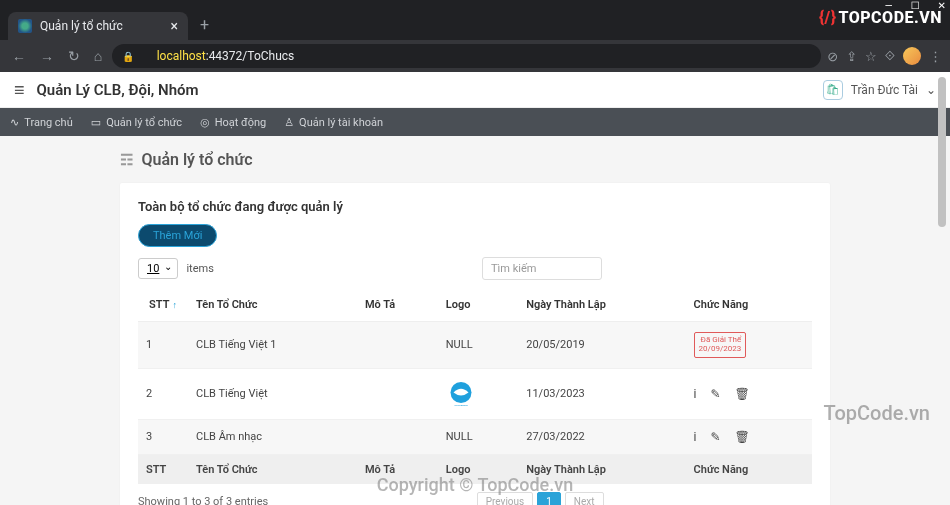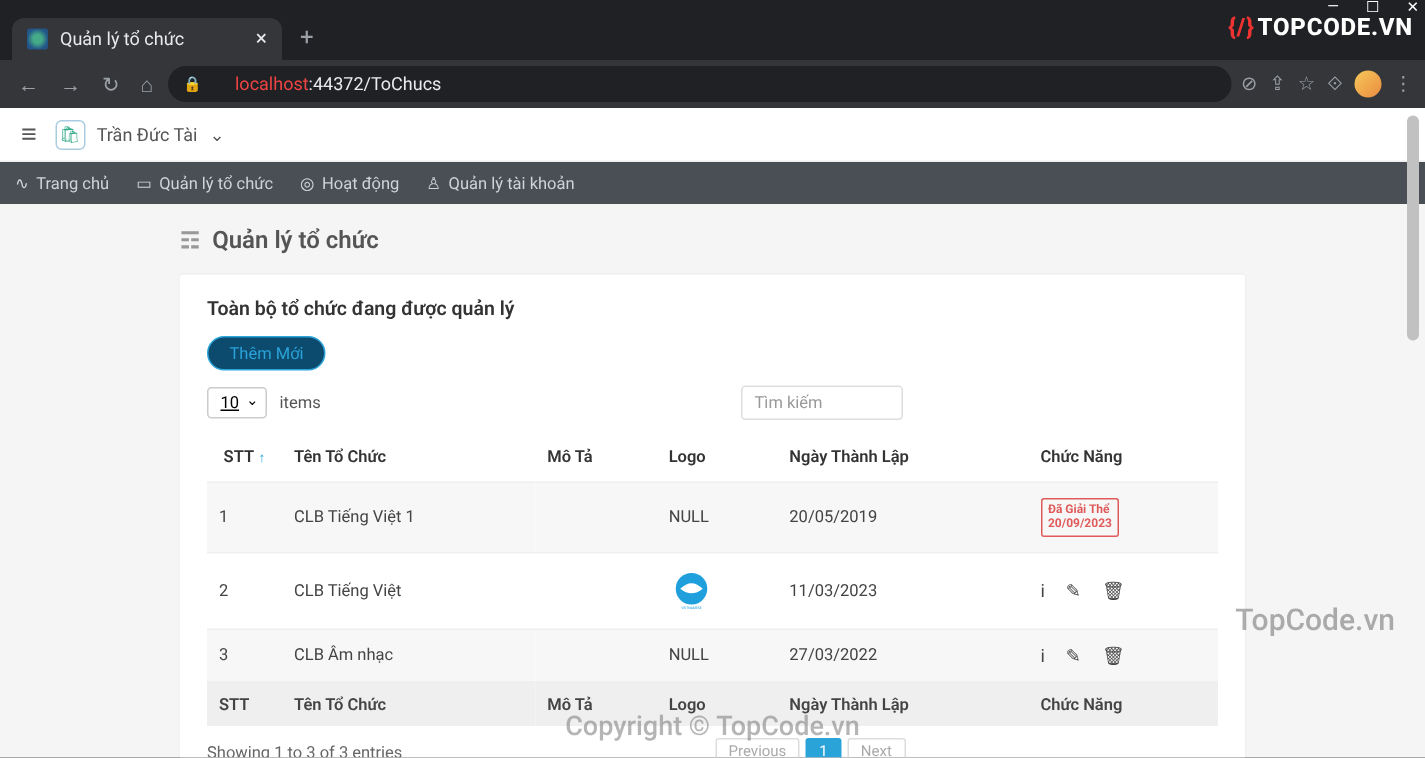--- a/index.html
+++ b/index.html
@@ -15,21 +15,21 @@
 .tab-favicon { width: 14px; height: 14px; background: radial-gradient(circle, #4a8 30%, #258 70%); border-radius: 2px; }
 .tab-title { flex: 1; white-space: nowrap; overflow: hidden; }
 .tab-close { font-size: 14px; cursor: pointer; }
 .newtab { color: #9aa0a6; font-size: 16px; margin-left: 12px; margin-bottom: 6px; cursor: pointer; }
 
 .addrbar { height: 32px; background: #35363a; display: flex; align-items: center; padding: 0 8px; gap: 6px; }
 .addrbar .nav-icon { color: #9aa0a6; font-size: 14px; padding: 4px; cursor: pointer; }
 .addr-field { flex: 1; background: #202124; border-radius: 14px; height: 24px; display: flex; align-items: center; padding: 0 10px; color: #9aa0a6; font-size: 12px; gap: 6px; }
 .addr-field .lock { font-size: 10px; }
 .addr-field .url { color: #e8eaed; }
-.addr-field .url .host { color: #ef4444; padding-left: 16px; }
+.addr-field .url .host { color: #fde047; padding-left: 16px; }
 .addr-icons { display: flex; gap: 8px; color: #9aa0a6; font-size: 13px; align-items: center; }
 .addr-icons span { cursor: pointer; }
 .avatar-dot { width: 18px; height: 18px; border-radius: 50%; background: linear-gradient(135deg,#f7c85a,#e98b3f); }
 
 
 .watermark-logo { position: absolute; top: 8px; right: 8px; color: #fff; font-weight: 800; font-size: 16px; letter-spacing: 0.5px; display:flex; align-items:center; gap:2px; z-index: 5; }
 .watermark-logo .brace { color:#e33; font-weight:900; }
 .watermark-text { position: absolute; bottom: 80px; right: 20px; color: rgba(120,120,120,0.6); font-size: 20px; font-weight: 500; z-index: 10; }
 .watermark-center { position: absolute; bottom: 10px; left: 50%; transform: translateX(-50%); color: rgba(120,120,120,0.55); font-size: 18px; font-weight: 500; z-index: 10; }
 
@@ -51,35 +51,35 @@
 .page-heading .db-icon { font-size: 15px; color: #999; }
 
 .card { background: #fff; border-radius: 2px; padding: 16px 18px 10px 18px; box-shadow: 0 0 2px rgba(0,0,0,0.05); }
 .card-title { font-size: 13px; font-weight: 600; color: #333; margin-bottom: 10px; }
 .btn-add { display: inline-block; border: 1px solid #2aa3d8; color: #2aa3d8; background: #0c4a6e; border-radius: 14px; padding: 4px 14px; font-size: 11px; cursor: pointer; margin-bottom: 10px; }
 
 .table-controls { display: flex; align-items: center; gap: 8px; margin-bottom: 8px; }
 .select-len { border: 1px solid #ccc; border-radius: 3px; padding: 3px 18px 3px 8px; font-size: 11px; position: relative; text-decoration: underline; }
 .select-len::after { content: "⌄"; position: absolute; right: 5px; top: 2px; font-size: 10px; }
 .items-label { font-size: 11px; color: #555; }
-.search-box { margin-left: auto; border: 1px solid #ddd; border-radius: 3px; padding: 4px 8px; font-size: 11px; width: 108px; color: #999; margin-right: 210px; }
+.search-box { margin-left: auto; border: 1px solid #ddd; border-radius: 3px; padding: 4px 8px; font-size: 11px; width: 120px; color: #999; margin-right: 210px; }
 
 table { width: 100%; border-collapse: collapse; font-size: 11px; color: #444; }
 th, td { text-align: left; padding: 10px 8px; }
 thead th { font-weight: 600; color: #333; border-bottom: 1px solid #eee; }
 tbody tr { border-bottom: 1px solid #f0f0f0; }
 tbody tr.odd { background: #f7f7f7; }
 tfoot th { font-weight: 600; background: #efefef; padding: 8px; }
 .col-stt { width: 50px; text-align: center; }
 .sort-arrow { color: #2aa3d8; font-size: 9px; margin-left: 3px; }
 
 .logo-cell { display:flex; align-items:center; }
 .logo-cell svg { width: 30px; height: 30px; }
 
-.dissolved { border: 1px solid #e05a5a; color: #e05a5a; font-size: 8px; padding: 3px 4px; border-radius: 2px; line-height: 1.1; text-align: left; display: inline-block; font-weight: bold; }
+.dissolved { border: 1px solid #e05a5a; color: #e05a5a; font-size: 8px; padding: 3px 4px; border-radius: 2px; line-height: 1.1; text-align: right; display: inline-block; }
 .actions { display: flex; gap: 14px; color: #444; }
 .actions span { cursor: pointer; font-size: 12px; }
 
 .table-footer { display: flex; align-items: center; margin-top: 8px; font-size: 11px; color: #666; }
 .pager { margin: 0 auto; display: flex; align-items: center; gap: 4px; }
 .pager .pg { border: 1px solid #ddd; padding: 3px 8px; border-radius: 2px; font-size: 10px; color: #aaa; }
 .pager .pg.active { background: #2aa3d8; color: #fff; border-color: #2aa3d8; }
 
 .scrollbar { position: absolute; right: 2px; top: 0; width: 12px; height: 100%; }
 .scrollbar-thumb { position: absolute; right: 2px; top: 5px; width: 8px; height: 150px; background: #c1c1c1; border-radius: 4px; }
@@ -125,20 +125,21 @@
 
 <div class="watermark-logo">
   <span class="brace">{/}</span>
     <span>TOPCODE.VN</span>
 </div>
 
 <div class="viewport">
 
   <div class="app-header">
     <span class="hamburger">≡</span>
+    <span class="app-title">Quản Lý CLB, Đội, Nhóm</span>
     <div class="user-area">
       <span class="user-badge">🛍</span>
       <span>Trần Đức Tài</span>
       <span>⌄</span>
     </div>
   </div>
 
   <div class="app-nav">
     <div class="app-nav-item">
         <span class="icn">∿</span>

